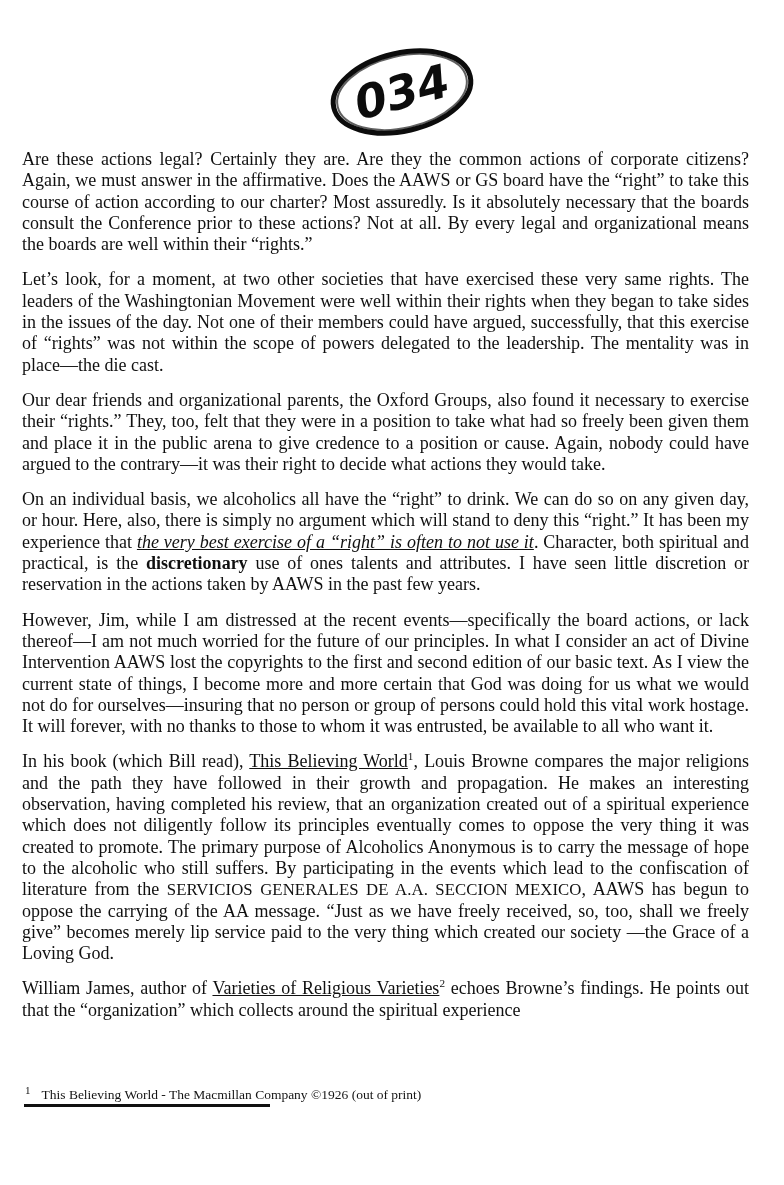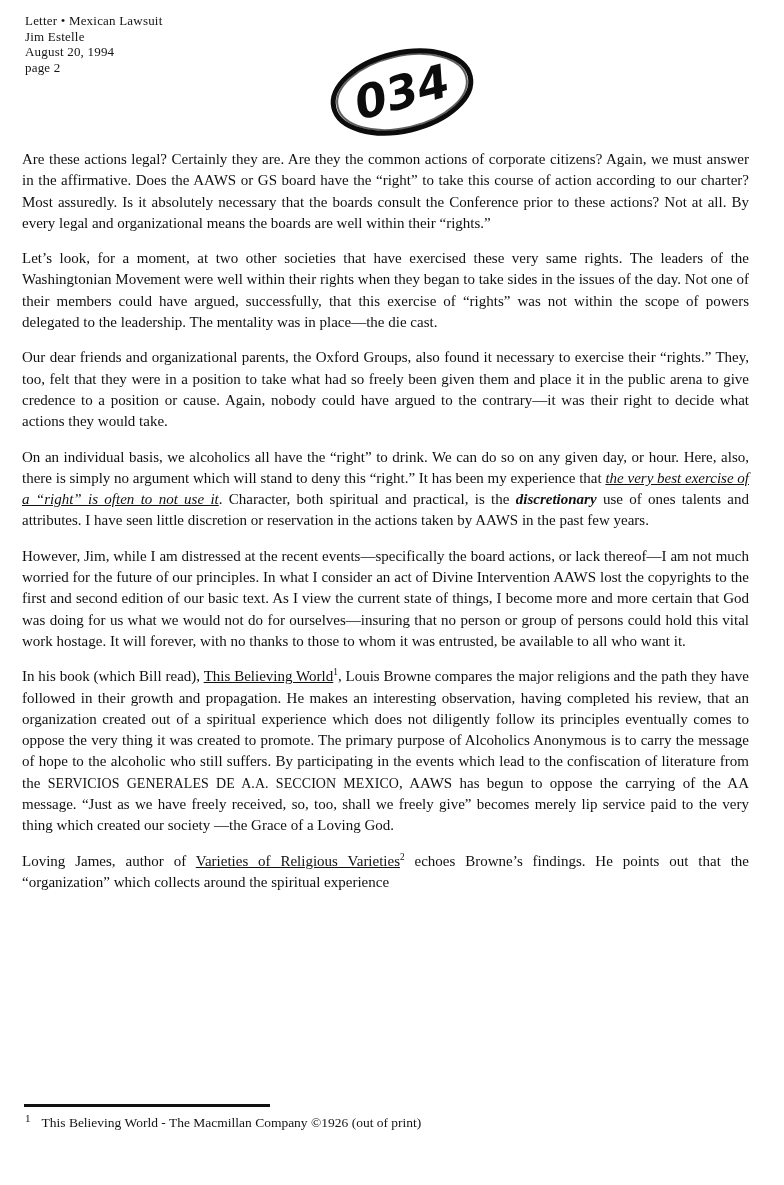--- a/index.html
+++ b/index.html
@@ -26,47 +26,47 @@
     left: 322px;
     top: 42px;
     width: 160px;
     height: 100px;
   }
   .letter-body {
     position: absolute;
     left: 22px;
     top: 149px;
     width: 727px;
-    font-size: 15px;
+    font-size: 18px;
     line-height: 21.3px;
     text-align: justify;
     color: #101010;
   }
   .letter-body p.para { margin: 0 0 14px 0; }
   .seg-i { font-style: italic; text-decoration: underline; }
-  .seg-b { font-weight: bold; font-style: italic; }
+  .seg-b { font-weight: bold; }
   .seg-u { text-decoration: underline; font-family: Liberation Serif, serif; }
   .seg-caps { font-size: 0.93em; letter-spacing: 0.1px; }
   .seg-sup, .fn-marker {
     vertical-align: super;
     font-size: 0.62em;
     line-height: 0;
   }
   .footnote-separator {
     position: absolute;
     left: 24px;
     top: 1104px;
     width: 246px;
     height: 3px;
     background: #101010;
   }
   .footnotes {
     position: absolute;
     left: 25px;
-    top: 1114px;
+    top: 1086px;
     width: 720px;
     font-size: 13.5px;
     line-height: 17px;
     color: #141414;
   }
   .footnotes .footnote { margin: 0 0 7px 0; }
   .footnotes .fn-marker { margin-right: 11px; font-size: 11px; }
   
   .stamp ellipse { fill: none; stroke: #0c0c0c; }
   .stamp text {
@@ -74,43 +74,37 @@
     font-style: italic;
     font-weight: 600;
     fill: #0c0c0c;
   }
 </style>
 </head>
 <body>
 
 <div class="page">
 
-  <div class="letter-header">
-    <div>Letter • Mexican Lawsuit</div>
-    <div>Jim Estelle</div>
-    <div>August 20, 1994</div>
-    <div>page 2</div>
-  </div>
 
   <svg class="stamp" viewBox="0 0 160 100" aria-hidden="true">
     <g transform="rotate(-13 80 50)">
       <ellipse cx="80" cy="50" rx="70" ry="39" stroke-width="5"></ellipse>
       <ellipse cx="80" cy="50" rx="66" ry="36" stroke-width="2" opacity="0.65"></ellipse>
       <text x="80" y="66" text-anchor="middle" font-size="46" transform="rotate(-2 80 50)">034</text>
     </g>
   </svg>
 
   <div class="letter-body" id="letter-body">
       <p class="para"><span>Are these actions legal? Certainly they are.  Are they the common actions of corporate citizens?  Again, we must answer in the affirmative.  Does the AAWS or GS board have the “right” to take this course of action according to our charter?  Most assuredly.  Is it absolutely necessary that the boards consult the Conference prior to these actions?  Not at all.  By every legal and organizational means the boards are well within their “rights.”</span></p>
       <p class="para"><span>Let’s look, for a moment, at two other societies that have exercised these very same rights.  The leaders of the Washingtonian Movement were well within their rights when they began to take sides in the issues of the day.  Not one of their members could have argued, successfully, that this exercise of “rights” was not within the scope of powers delegated to the leadership.  The mentality was in place—the die cast.</span></p>
       <p class="para"><span>Our dear friends and organizational parents, the Oxford Groups, also found it necessary to exercise their “rights.”  They, too, felt that they were in a position to take what had so freely been given them and place it in the public arena to give credence to a position or cause.  Again, nobody could have argued to the contrary—it was their right to decide what actions they would take.</span></p>
       <p class="para"><span>On an individual basis, we alcoholics all have the “right” to drink.  We can do so on any given day, or hour.  Here, also, there is simply no argument which will stand to deny this “right.”  It has been my experience that </span><span class="seg-i">the very best exercise of a “right” is often to not use it</span><span>.  Character, both spiritual and practical, is the </span><span class="seg-b">discretionary</span><span> use of ones talents and attributes.  I have seen little discretion or reservation in the actions taken by AAWS in the past few years.</span></p>
       <p class="para"><span>However, Jim, while I am distressed at the recent events—specifically the board actions, or lack thereof—I am not much worried for the future of our principles.  In what I consider an act of Divine Intervention AAWS lost the copyrights to the first and second edition of our basic text.  As I view the current state of things, I become more and more certain that God was doing for us what we would not do for ourselves—insuring that no person or group of persons could hold this vital work hostage.  It will forever, with no thanks to those to whom it was entrusted, be available to all who want it.</span></p>
       <p class="para"><span>In his book (which Bill read), </span><span class="seg-u">This Believing World</span><span class="seg-sup">1</span><span>, Louis Browne compares the major religions and the path they have followed in their growth and propagation.  He makes an interesting observation, having completed his review, that an organization created out of a spiritual experience which does not diligently follow its principles eventually comes to oppose the very thing it was created to promote.  The primary purpose of Alcoholics Anonymous is to carry the message of hope to the alcoholic who still suffers.  By participating in the events which lead to the confiscation of literature from the </span><span class="seg-caps">SERVICIOS GENERALES DE A.A. SECCION MEXICO</span><span>, AAWS has begun to oppose the carrying of the AA message.  “Just as we have freely received, so, too, shall we freely give” becomes merely lip service paid to the very thing which created our society —the Grace of a Loving God.</span></p>
-      <p class="para"><span>Loving James, author of </span><span class="seg-u">Varieties of Religious Varieties</span><span class="seg-sup">2</span><span> echoes Browne’s findings.  He points out that the “organization” which collects around the spiritual experience</span></p>
+      <p class="para"><span>William James, author of </span><span class="seg-u">Varieties of Religious Varieties</span><span class="seg-sup">2</span><span> echoes Browne’s findings.  He points out that the “organization” which collects around the spiritual experience</span></p>
     </div>
 
   <div class="footnote-separator"></div>
 
   <div class="footnotes" id="footnotes">
       <div class="footnote"><span class="fn-marker">1</span><span>This Believing World - The Macmillan Company ©1926 (out of print)</span></div>
     </div>
 
 </div>
 

